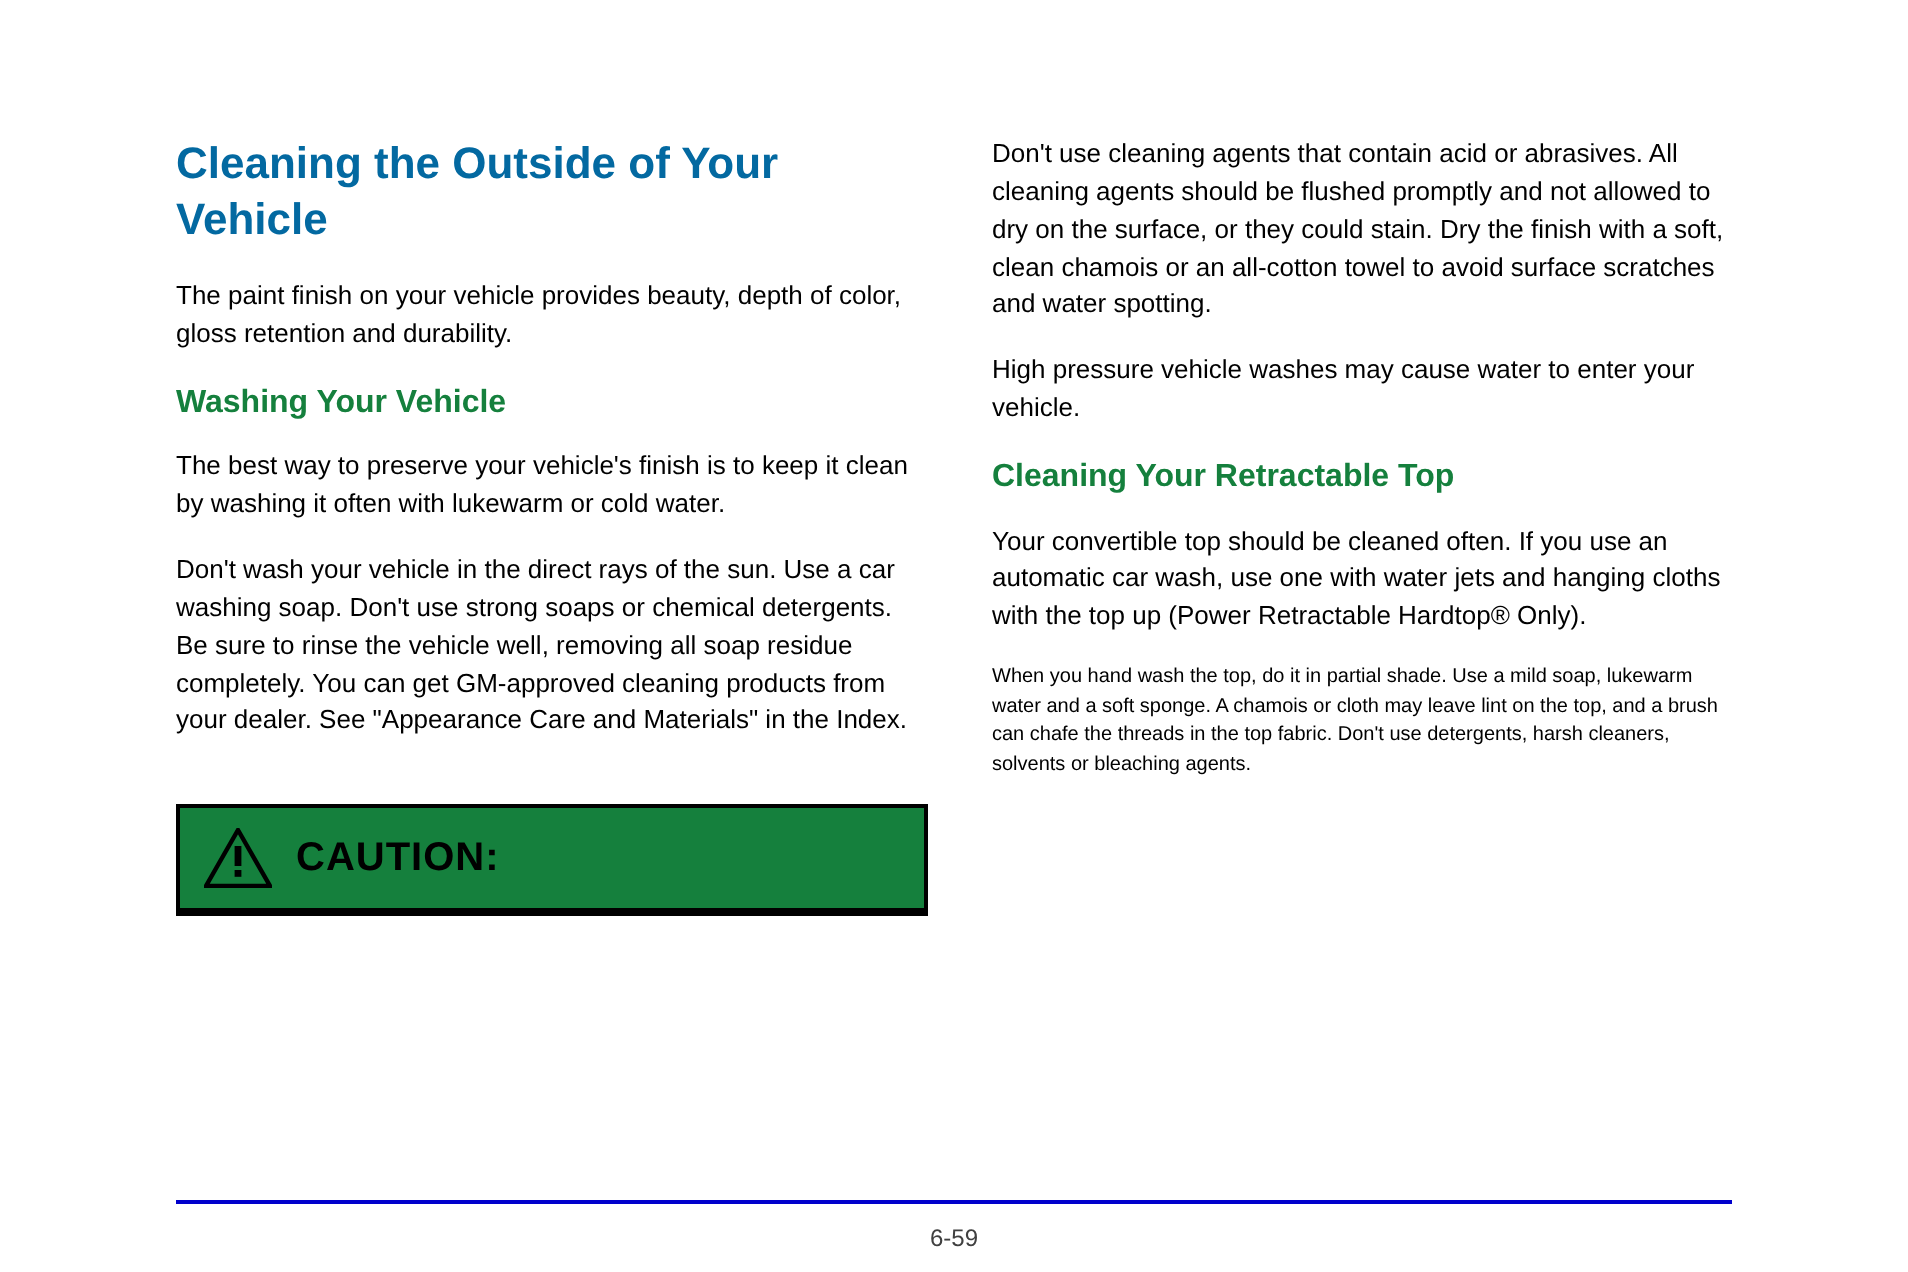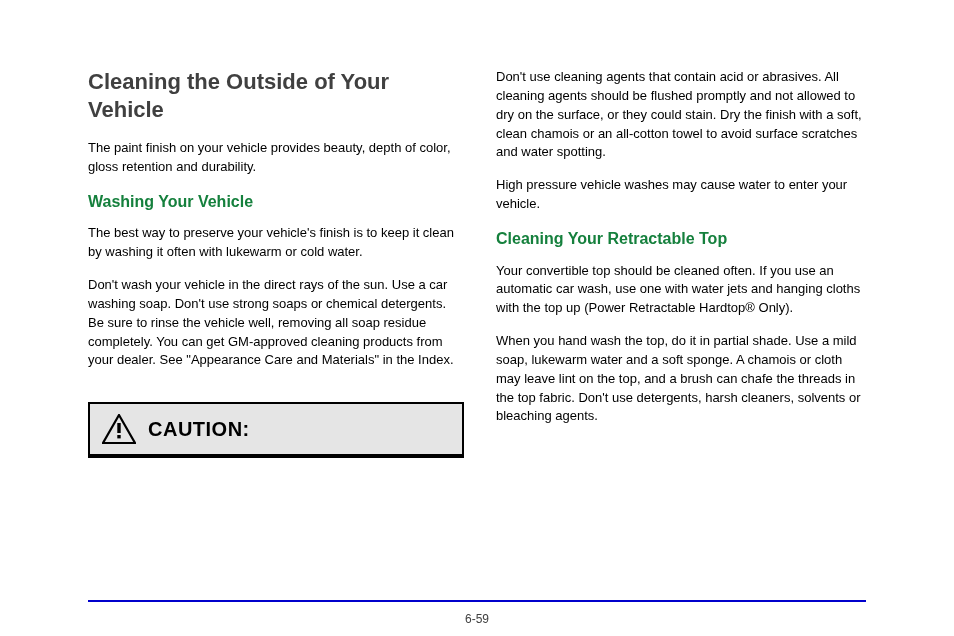--- a/index.html
+++ b/index.html
@@ -15,48 +15,48 @@
     padding: 68px 88px 0 88px;
     display: flex;
     gap: 32px;
   }
   .col {
     width: 50%;
   }
   .section-title {
     font-size: 22px;
     font-weight: bold;
-    color: #404040;
+    color: #0369a1;
     margin-bottom: 16px;
     line-height: 1.25;
   }
   .subhead {
     font-size: 16px;
     font-weight: bold;
     color: #15803d;
     margin-bottom: 12px;
     line-height: 1.35;
   }
   .para {
     font-size: 13px;
     line-height: 1.45;
     margin-bottom: 14px;
   }
   .para-nomb {
-    font-size: 13px;
+    font-size: 10px;
     line-height: 1.45;
     margin-bottom: 6px;
   }
   .caution-box {
     border: 2px solid #000000;
     margin-top: 32px;
     width: 376px;
   }
   .caution-header {
-    background: #e5e5e5;
+    background: #15803d;
     border-bottom: 2px solid #000000;
     display: flex;
     align-items: center;
     padding: 10px 12px;
     gap: 12px;
   }
   .caution-header svg {
     flex-shrink: 0;
   }
   .caution-label {

